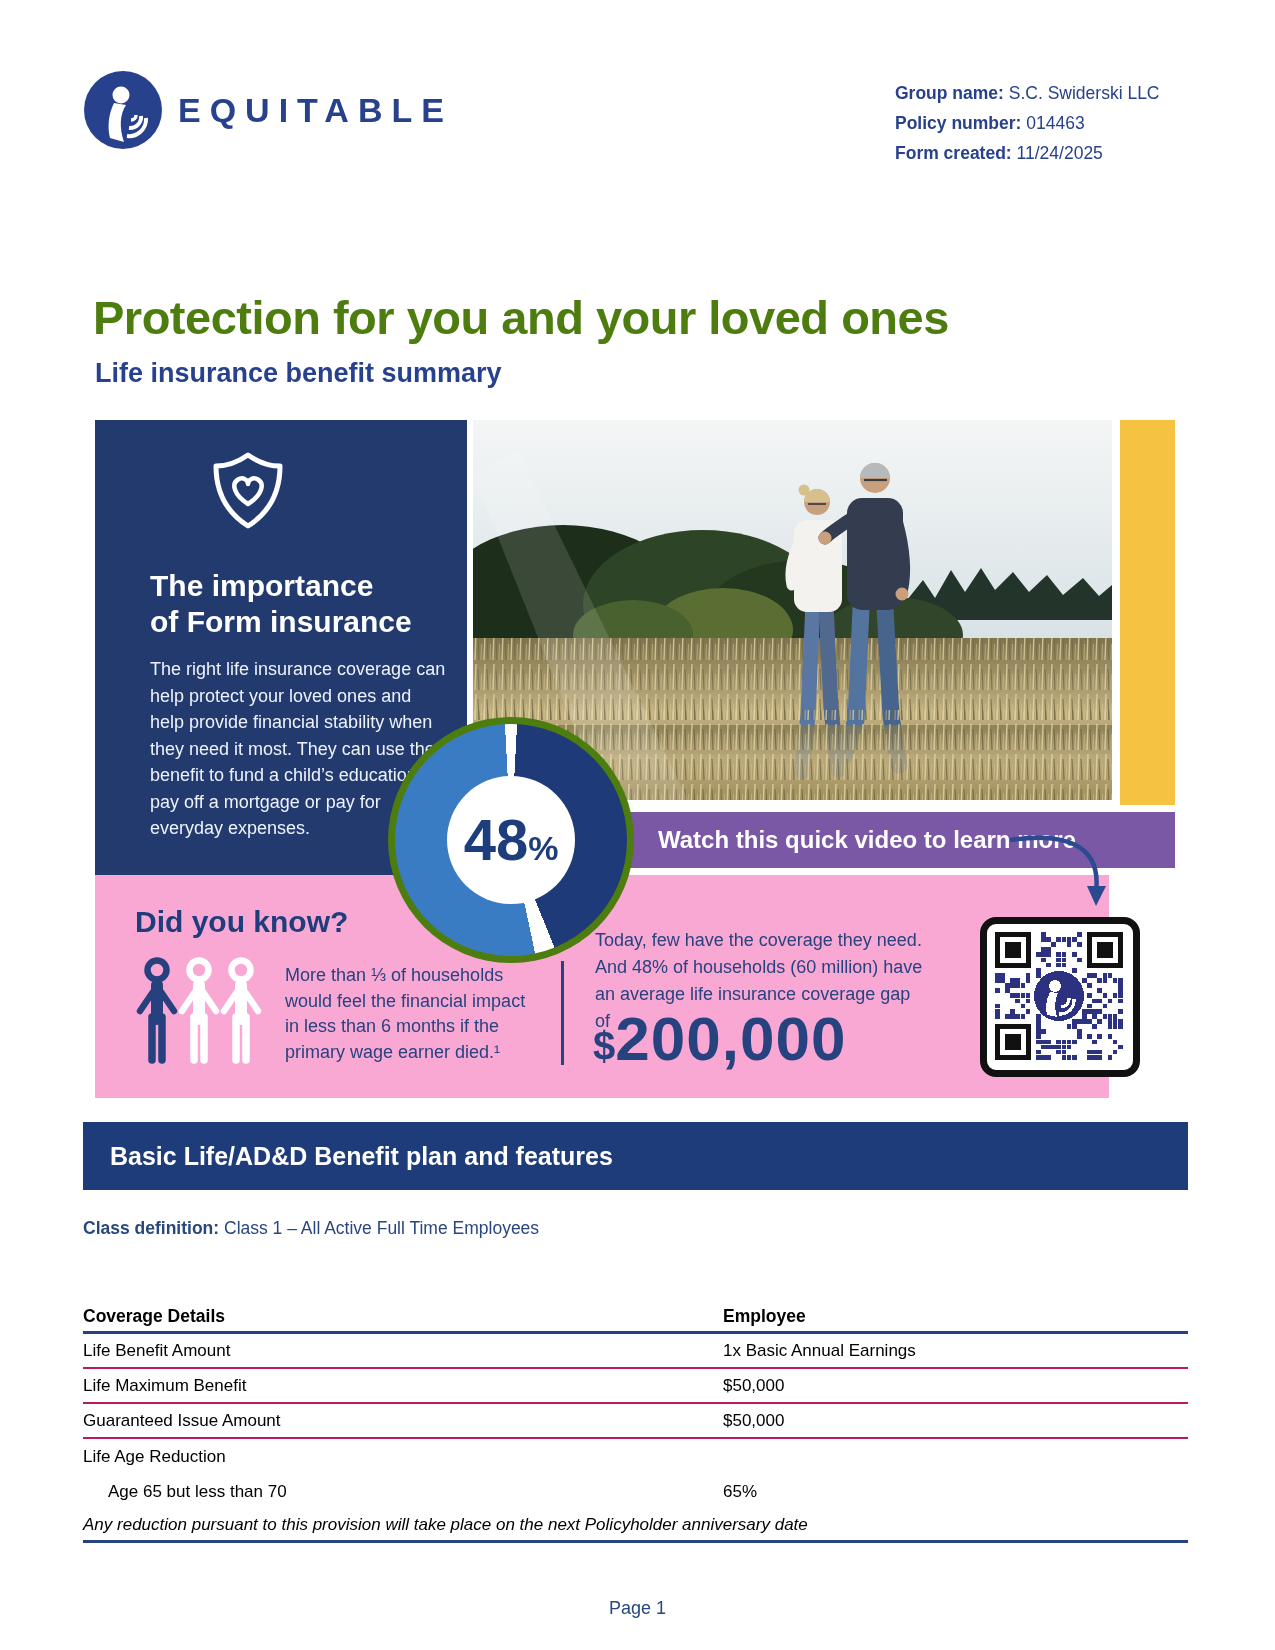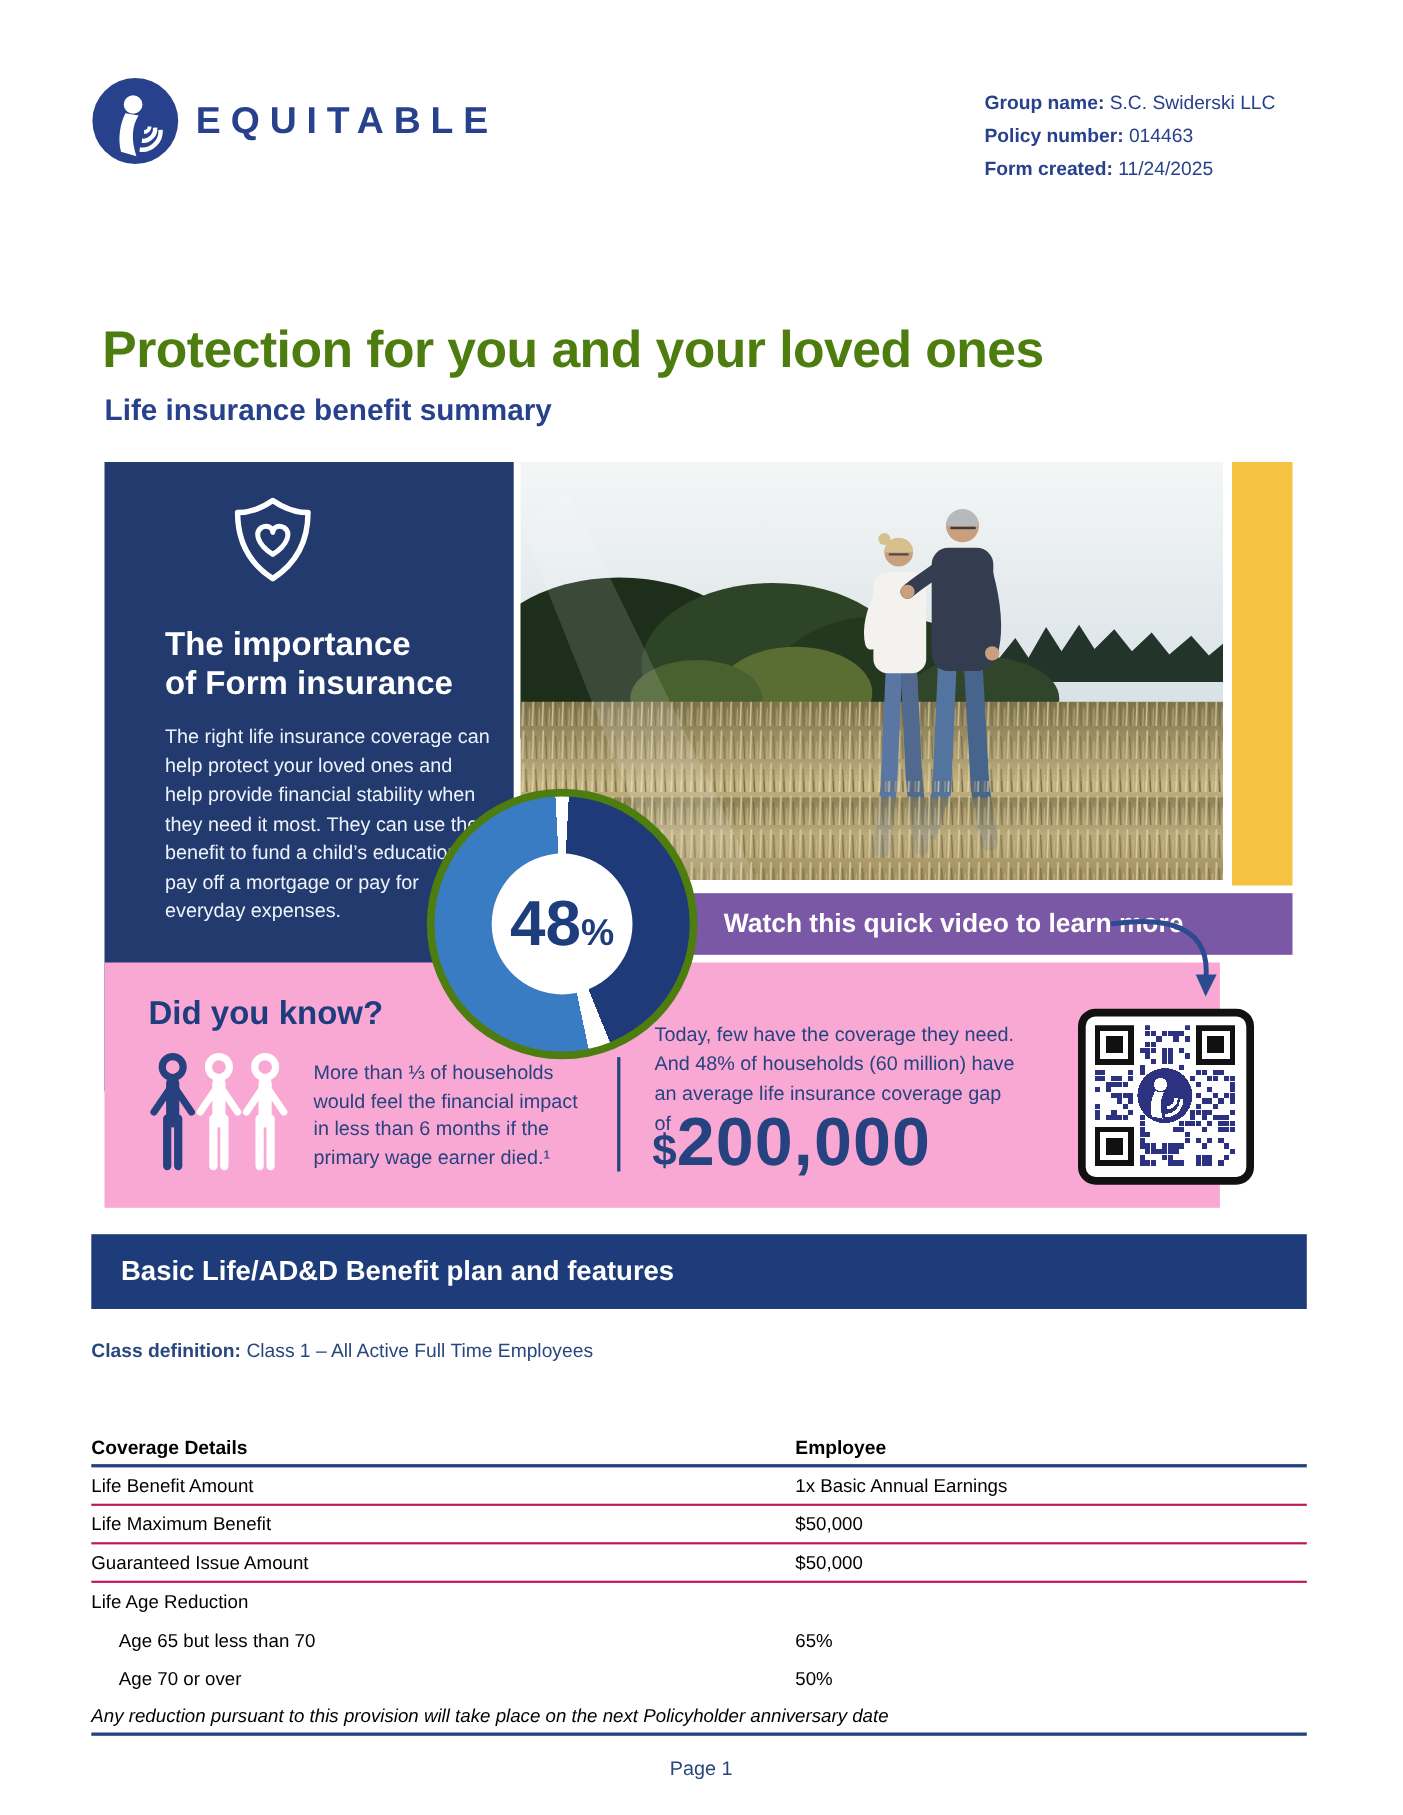--- a/index.html
+++ b/index.html
@@ -434,22 +434,18 @@
           <div class="tcell tvalue">$50,000</div>
         </div>
         <div class="trow">
           <div class="tcell tlabel">Life Age Reduction</div>
           <div class="tcell tvalue"></div>
         </div>
         <div class="trow tindent">
           <div class="tcell tlabel">Age 65 but less than 70</div>
           <div class="tcell tvalue">65%</div>
         </div>
-        <div class="trow tindent">
-          <div class="tcell tlabel">Age 70 or over</div>
-          <div class="tcell tvalue">50%</div>
-        </div>
       </div>
     <div class="tnote">Any reduction pursuant to this provision will take place on the next Policyholder anniversary date</div>
   </div>
 
   <div class="abs footer">Page 1</div>
 </div>
 
 </body></html>

